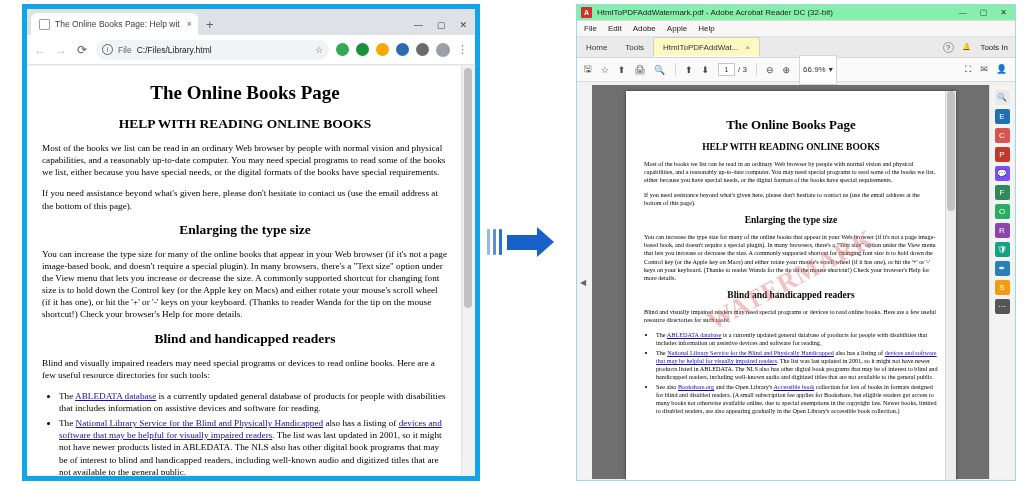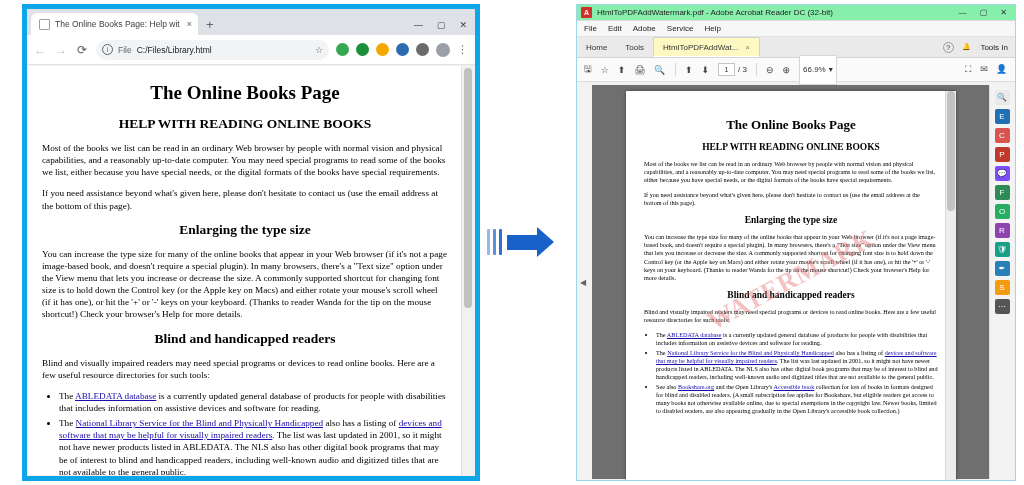--- a/index.html
+++ b/index.html
@@ -174,21 +174,21 @@
         <span>—</span>
         <span>▢</span>
         <span>✕</span>
       </span>
     </div>
 
     <div class="ac-menu">
       <span>File</span>
       <span>Edit</span>
       <span>Adobe</span>
-      <span>Service</span>
+      <span>Apple</span>
       <span>Help</span>
     </div>
 
     <div class="ac-tabs">
       <div class="ac-tab">
           <span>Home</span>
         </div>
       <div class="ac-tab">
           <span>Tools</span>
         </div>

